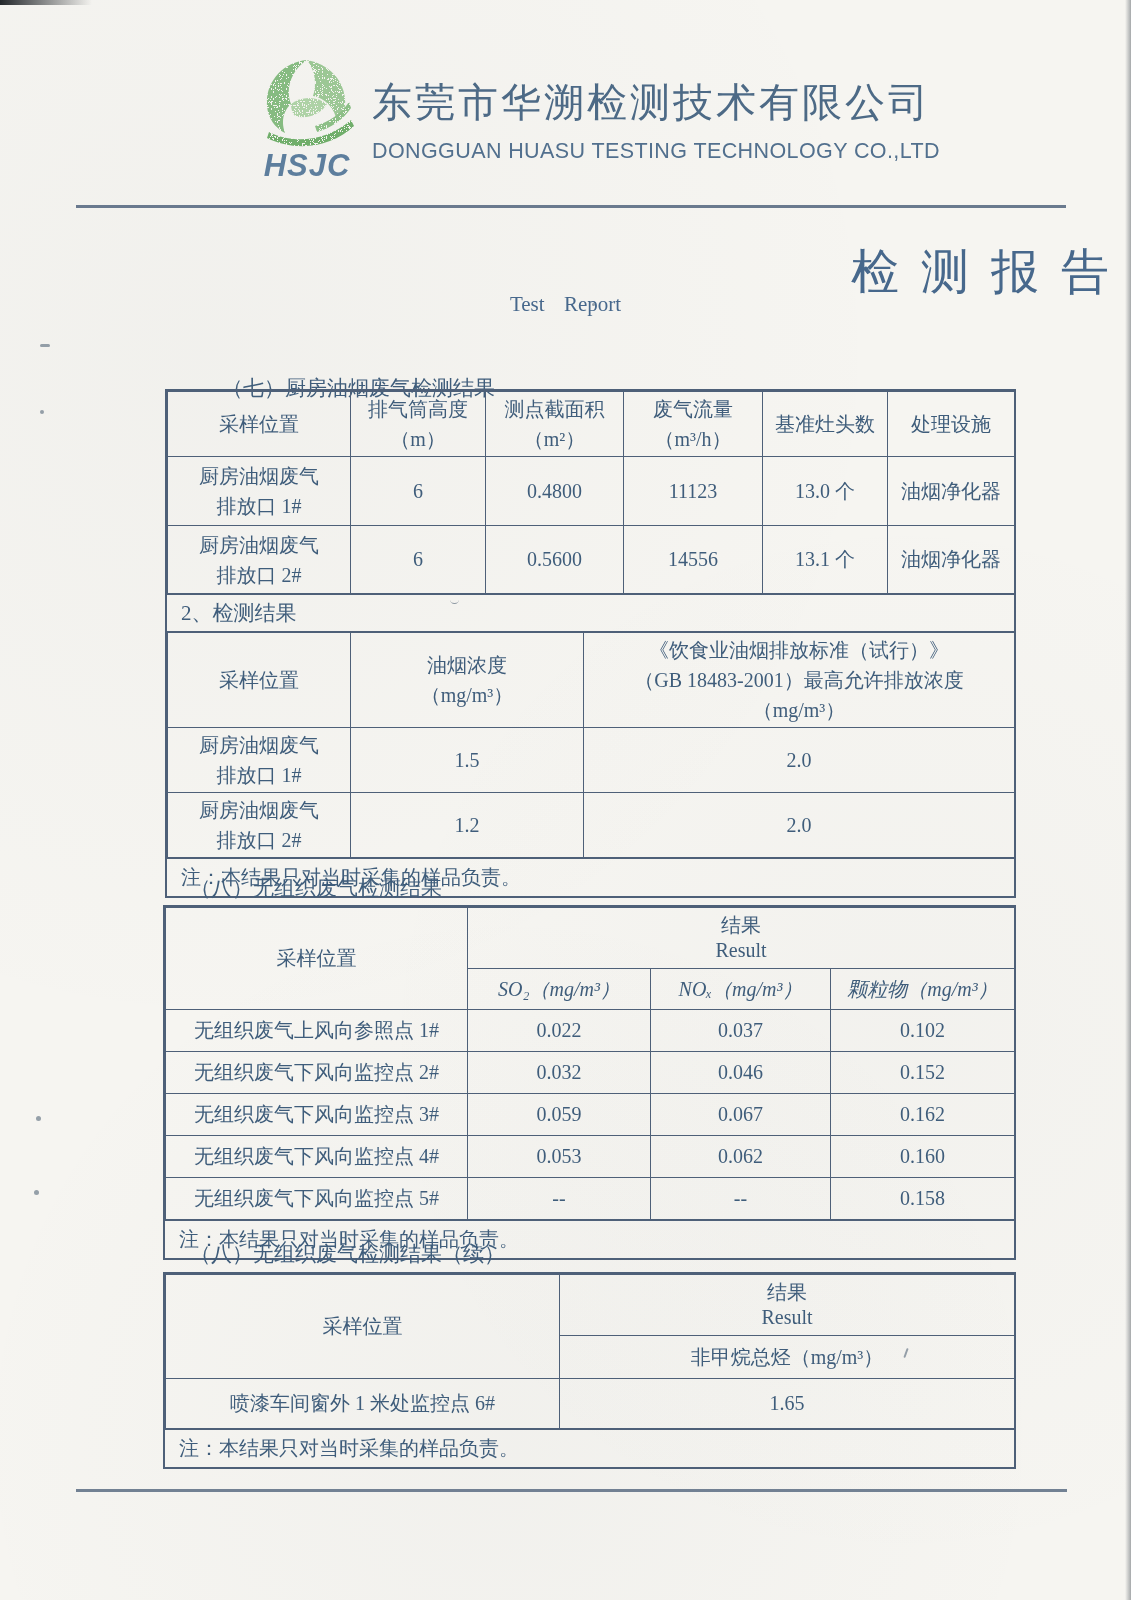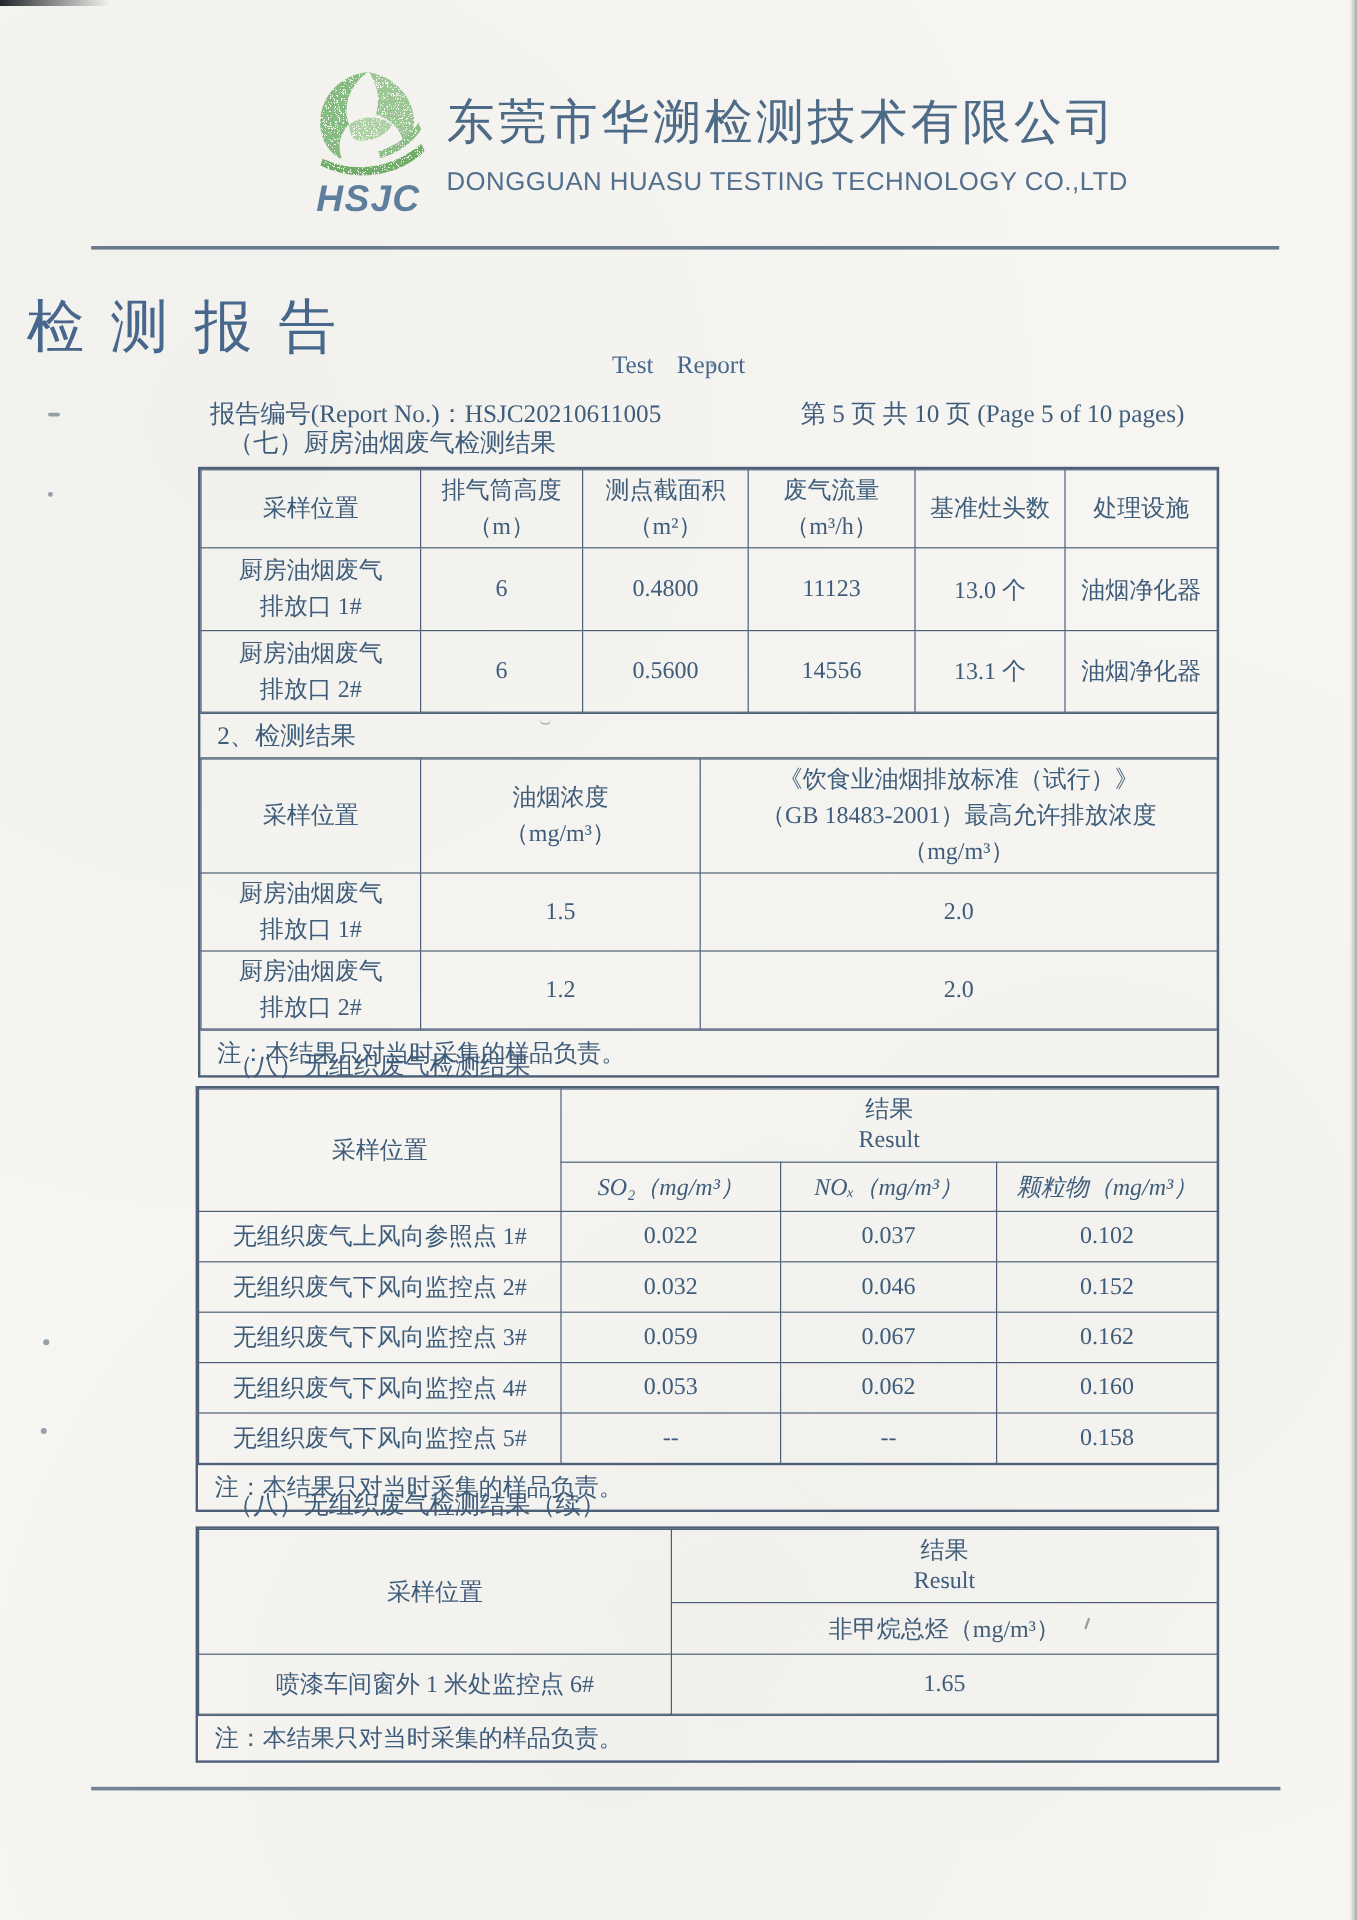--- a/index.html
+++ b/index.html
@@ -27,21 +27,21 @@
     font-family:Liberation Mono, monospace;
     font-size:40px;letter-spacing:3px;color:#4d6a86;line-height:1.2;white-space:nowrap;
   }
   .company-en{
     font-family:"Liberation Sans","DejaVu Sans",sans-serif;
     font-size:21.5px;letter-spacing:0.4px;color:#52708e;margin-top:9px;white-space:nowrap;
   }
   .header-rule{position:absolute;left:76px;top:205px;width:990px;height:3px;background:#51647c;opacity:.85;}
   
   .doc-title{
-    position:absolute;top:240px;left:0;width:100%;text-align:left;
+    position:absolute;top:240px;left:0;width:100%;text-align:right;
     font-size:48px;letter-spacing:22px;text-indent:22px;color:#47688c;
   }
   .doc-subtitle{
     position:absolute;top:292px;left:0;width:100%;text-align:center;
     font-size:21px;word-spacing:14px;color:#47688c;
   }
   .meta-row{
     position:absolute;top:331px;left:175px;width:812px;
     display:flex;justify-content:space-between;font-size:21px;color:#3f5d7b;
   }
@@ -106,26 +106,22 @@
   </div>
   <div class="company">
     <div class="company-cn">东莞市华溯检测技术有限公司</div>
     <div class="company-en">DONGGUAN HUASU TESTING TECHNOLOGY CO.,LTD</div>
   </div>
   <div class="header-rule"></div>
 
   <div class="doc-title">检测报告</div>
   <div class="doc-subtitle">Test Report</div>
 
-  <div class="meta-row">
-    <div><span>报告编号(Report No.)：</span><span>HSJC20210611005</span></div>
-    <div>第 5 页 共 10 页 (Page 5 of 10 pages)</div>
-  </div>
-
-  <div class="section-title" style="top:355px;">（七）厨房油烟废气检测结果</div>
+
+  <div class="section-title" style="top:374px;margin-left:32px;">（七）厨房油烟废气检测结果</div>
 
   <div class="tbl" style="left:165px;top:389px;width:847px;">
     <table class="grid">
       <colgroup>
           <col style="width:183px">
           <col style="width:135px">
           <col style="width:138px">
           <col style="width:139px">
           <col style="width:125px">
           <col style="width:127px">

